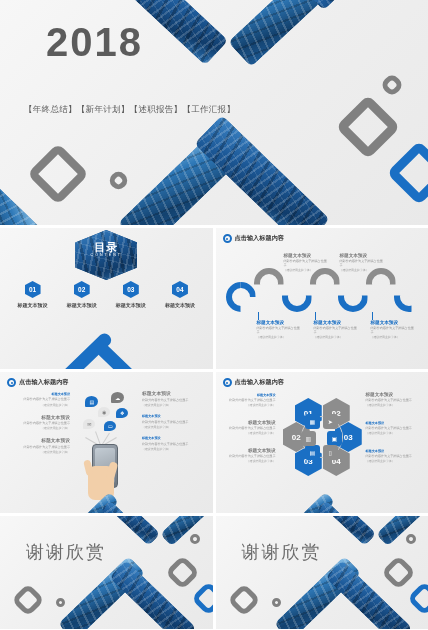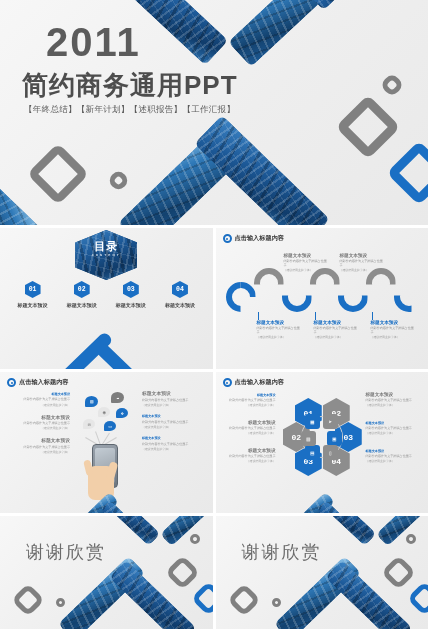--- a/index.html
+++ b/index.html
@@ -3,21 +3,21 @@
 <meta charset="utf-8">
 <style>
   html,body{margin:0;padding:0;background:#ffffff;}
   body{width:428px;height:630px;overflow:hidden;
        font-family:"Liberation Sans","DejaVu Sans",sans-serif;}
   .deck{width:428px;height:630px;background:#ffffff;display:flex;
         flex-direction:column;gap:3px;}
   .row{display:flex;gap:3px;}
   .slide{position:relative;overflow:hidden;background:#f2f2f2;}
   .s-title{width:428px;height:225px;}
-  .s-half{width:215px;height:141px;font-family:Liberation Mono, monospace;}
+  .s-half{width:215px;height:141px;}
   .s-end{width:212.5px;height:113px;}
 
   
   .bgwash{position:absolute;inset:0;
     background:linear-gradient(135deg,#f7f7f7 0%,#eeeeee 55%,#e9e9e9 100%);}
   
   .glass{
     background-color:#1b4f86;
     background-image:
       repeating-linear-gradient(101deg, rgba(255,255,255,.16) 0 2px, rgba(0,0,0,0) 2px 7px),
@@ -164,22 +164,21 @@
       <i class="glass2" style="left:0;top:0;width:120px;height:34px;
          transform:rotate(44deg);transform-origin:left top;"></i>
     </div>
 
     <div class="dsq gray" style="left:36px;top:152px;width:44px;height:44px;border-width:8px;"></div>
     <div class="dsq gray" style="left:110px;top:172px;width:17px;height:17px;border-width:5px;"></div>
     <div class="dsq gray" style="left:345px;top:104px;width:46px;height:46px;border-width:9px;"></div>
     <div class="dsq gray" style="left:383px;top:76px;width:18px;height:18px;border-width:5px;"></div>
     <div class="dsq blue" style="left:396px;top:150px;width:46px;height:46px;border-width:9px;"></div>
 
-    <div class="t-2018">2011</div>
-    <div class="t-main">简约商务通用PPT</div>
+    <div class="t-2018">2018</div>
     <div class="t-sub">【年终总结】【新年计划】【述职报告】【工作汇报】</div>
   </div>
   </div>
 
   <div class="row">
 
     <div class="slide s-half">
       <div class="bgwash"></div>
 
       <div class="toc-badge hexp glass"></div>

